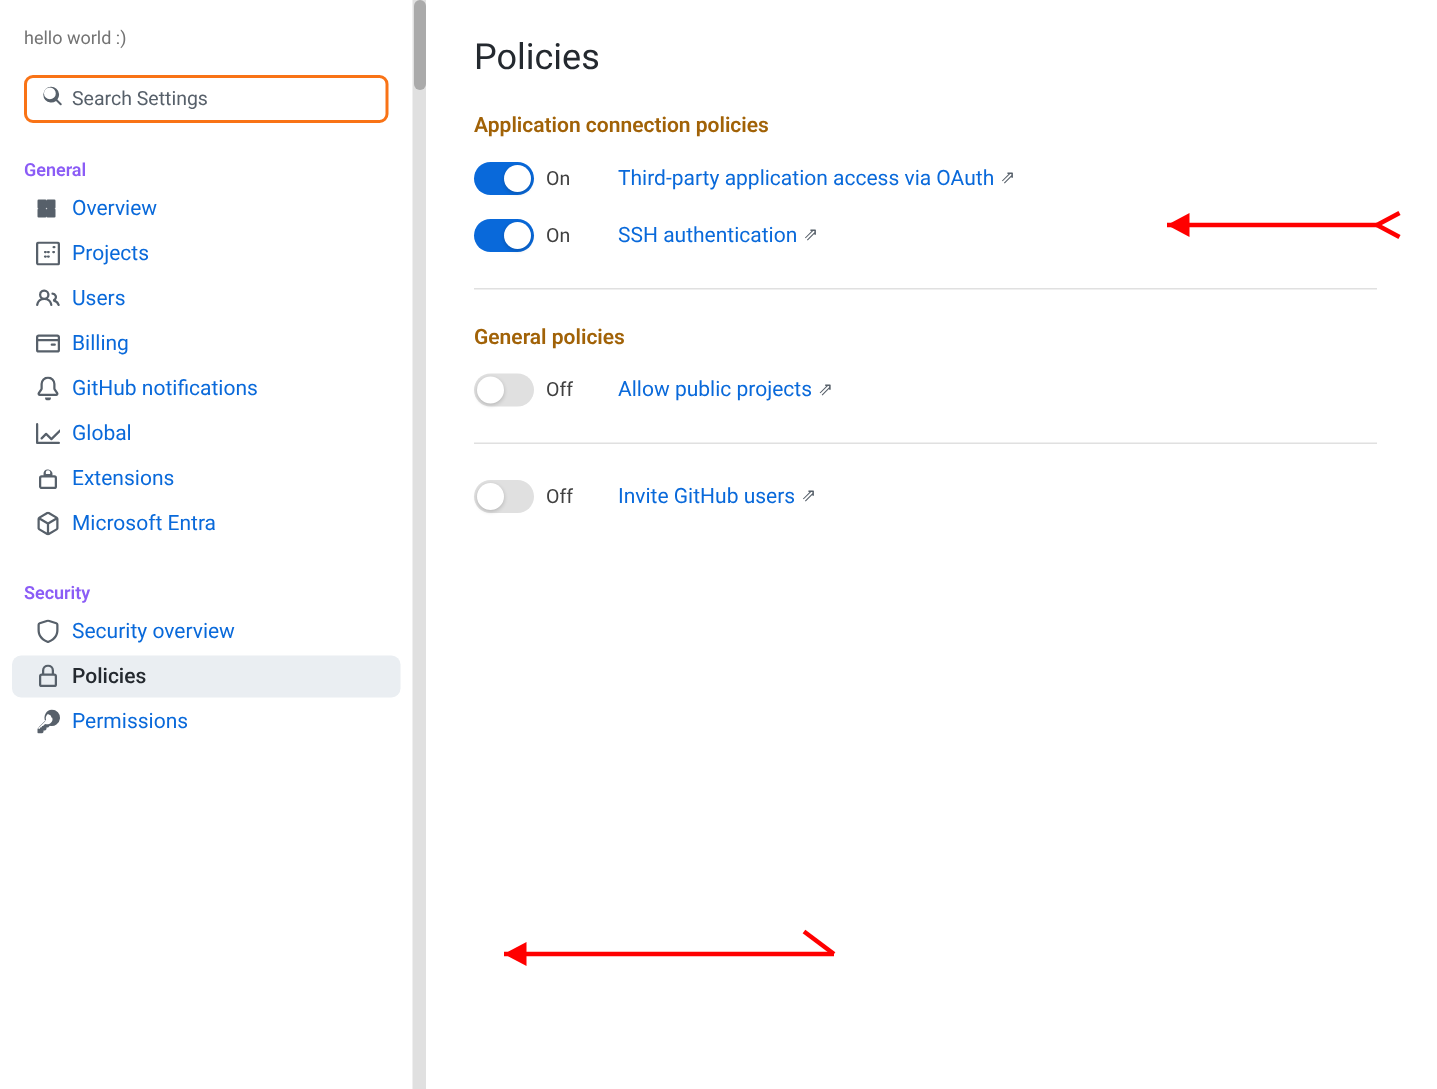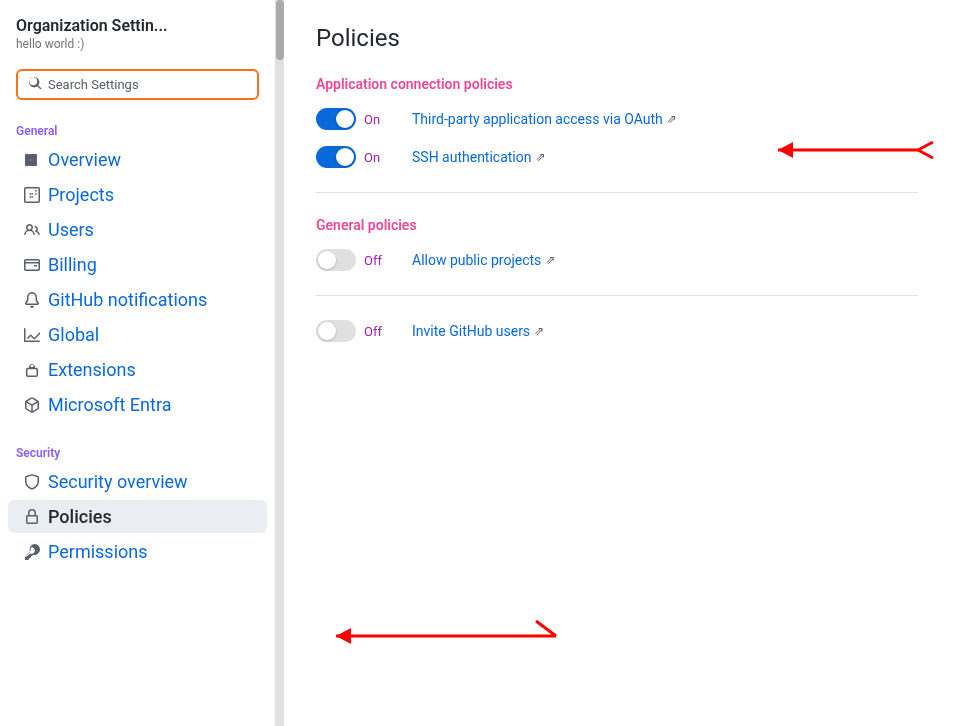--- a/index.html
+++ b/index.html
@@ -116,21 +116,21 @@
       height: 16px;
       display: flex;
       align-items: center;
       justify-content: center;
       flex-shrink: 0;
       color: #57606a;
     }
 
     .nav-item .nav-label {
       color: #0969da;
-      font-size: 18px;
+      font-size: 14px;
     }
 
     .nav-item.active .nav-label {
       color: #24292f;
     }
 
     .section-divider {
       margin: 8px 0;
     }
 
@@ -145,21 +145,21 @@
     .page-title {
       font-size: 24px;
       font-weight: 400;
       color: #24292f;
       margin-bottom: 24px;
     }
 
     .section-heading {
       font-size: 14px;
       font-weight: 600;
-      color: #ec4899;
+      color: #a16207;
       margin-bottom: 16px;
       margin-top: 24px;
     }
 
     .section-heading:first-of-type {
       margin-top: 0;
     }
 
     .policy-row {
       display: flex;
@@ -216,29 +216,29 @@
       height: 18px;
       background: white;
       border-radius: 50%;
       top: 2px;
       left: 2px;
       box-shadow: 0 1px 3px rgba(0,0,0,0.2);
     }
 
     .toggle-label {
       font-size: 13px;
-      color: #a21caf;
+      color: #404040;
     }
 
     .policy-link {
       color: #0969da;
       text-decoration: none;
       font-size: 14px;
       display: flex;
-      align-items: center;
+      align-items: flex-start;
       gap: 4px;
     }
 
     .link-icon {
       font-size: 12px;
       color: #57606a;
     }
 
     .divider-line {
       border: none;
@@ -259,21 +259,20 @@
       bottom: 80px;
       left: 0px;
       pointer-events: none;
     }
   </style>
 </head>
 <body>
 
 <div class="sidebar">
   <div class="sidebar-header">
-    <div class="sidebar-title">Organization Settin...</div>
     <div class="sidebar-subtitle">hello world :)</div>
   </div>
 
   <div class="search-box">
     <span class="search-icon-svg">
       <svg width="14" height="14" viewBox="0 0 16 16" fill="currentColor">
         <path d="M10.68 11.74a6 6 0 0 1-7.922-8.982 6 6 0 0 1 8.982 7.922l3.04 3.04a.75.75 0 1 1-1.06 1.06zM6 10.5a4.5 4.5 0 1 0 0-9 4.5 4.5 0 0 0 0 9z"></path>
       </svg>
     </span>
     <span class="search-input-text">Search Settings</span>

